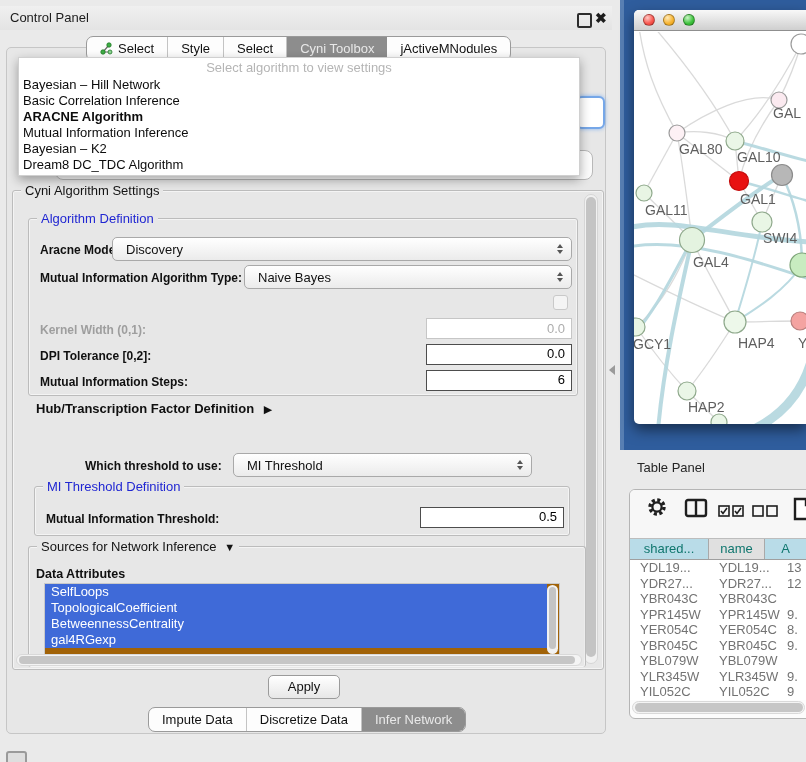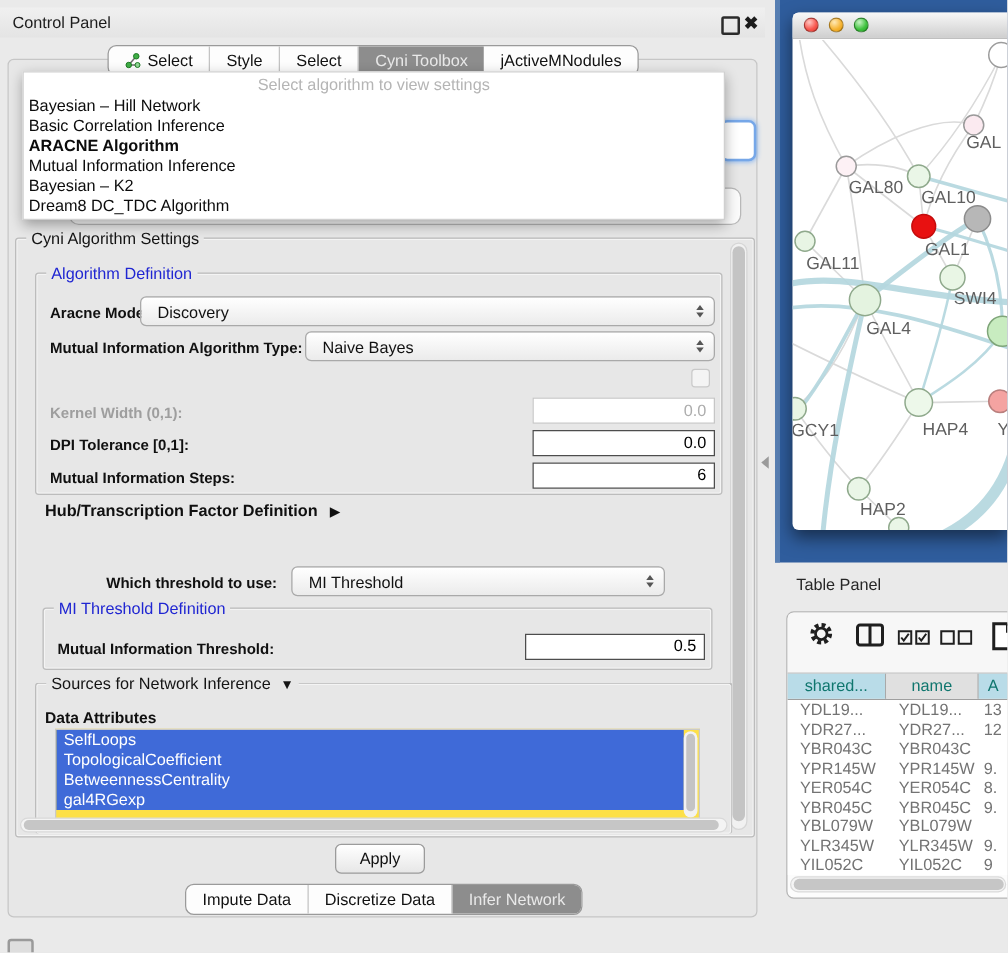--- a/index.html
+++ b/index.html
@@ -46,21 +46,21 @@
   .field.dis{border:1px solid #c6c6c6;color:#adadad;}
   .field.en{border:1.5px solid #4d4d4d;color:#000;}
 
   .checkbox{position:absolute;width:13px;height:13px;border:1px solid #c9c9c9;border-radius:3px;background:#f4f4f4;}
 
   .vscroll{position:absolute;background:#f1f1f1;border:1px solid #d6d6d6;border-radius:7px;box-sizing:border-box;}
   .vscroll .thumb{position:absolute;left:1px;right:1px;background:#c4c4c4;border-radius:5px;}
   .hscroll{position:absolute;background:#f4f4f4;border:1px solid #d9d9d9;border-radius:7px;box-sizing:border-box;}
   .hscroll .thumb{position:absolute;top:1px;bottom:1px;background:#c6c6c6;border-radius:5px;}
 
-  .listbox{position:absolute;background:#fde047;border:1px solid #c9c9c9;overflow:hidden;}
+  .listbox{position:absolute;background:#a16207;border:1px solid #c9c9c9;overflow:hidden;}
   .attr-item{height:16px;line-height:16px;padding-left:6px;font-size:13px;background:#3f6ad8;color:#fff;white-space:nowrap;}
 
   .apply-btn{left:268px;top:675px;width:70px;height:22px;border:1px solid #9b9b9b;border-radius:5px;background:linear-gradient(#ffffff,#e7e7e7);font-size:13px;color:#111;text-align:center;line-height:21px;}
 
   .section-label{position:absolute;font-size:13px;font-weight:bold;color:#101010;white-space:nowrap;}
   .tri{font-size:11px;font-weight:normal;}
 
   
   .desktop{left:620px;top:0;width:186px;height:450px;background:#2f5d9d;}
   .desktop-strip{left:620px;top:0;width:4px;height:450px;background:#587fb3;}
@@ -173,21 +173,21 @@
         <i class="up"></i>
         <i class="dn"></i>
       </span>
   </div>
 
   <div class="checkbox" style="left:553px;top:295px;"></div>
 
   <div class="lbl dis" style="left:40px;top:323px;">Kernel Width (0,1):</div>
   <div class="field dis" style="left:426px;top:318px;width:146px;height:21px;line-height:19px;">0.0</div>
 
-  <div class="lbl" style="left:40px;top:349px;">DPI Tolerance [0,1]:</div>
+  <div class="lbl" style="left:40px;top:349px;">DPI Tolerance [0,2]:</div>
   <div class="field en" style="left:426px;top:344px;width:146px;height:21px;line-height:18px;">0.0</div>
 
   <div class="lbl" style="left:40px;top:375px;">Mutual Information Steps:</div>
   <div class="field en" style="left:426px;top:370px;width:146px;height:21px;line-height:18px;">6</div>
 
   <div class="section-label" style="left:36px;top:401px;">
     <span>Hub/Transcription Factor Definition</span>
     <span class="tri" style="margin-left:6px;">▶</span>
   </div>
 
@@ -359,21 +359,21 @@
       </span>
       <span style="position:absolute;left:162px;top:6px;">
         <svg width="24" height="26" viewBox="0 0 24 26">
           <path d="M3,3 L14,3 L20,9 L20,23 L3,23 Z" fill="#fff" stroke="#1f1f1f" stroke-width="2.4"></path>
           <path d="M14,3 L14,9 L20,9" fill="none" stroke="#1f1f1f" stroke-width="2.4"></path>
         </svg>
       </span>
     </div>
     <div class="tp-header">
         <div class="tp-col blue" style="width: 79px;">shared...</div>
-        <div class="tp-col gray" style="width: 74px;">name</div>
+        <div class="tp-col gray" style="width: 56px;">name</div>
         <div class="tp-col blue" style="width: auto; flex: 1 1 0%;">A</div>
       </div>
     <div class="tp-rows">
         <div class="tp-row">
           <div class="tp-cell" style="width: 79px; padding-left: 10px;">YDL19...</div>
           <div class="tp-cell" style="width: 74px; padding-left: 10px;">YDL19...</div>
           <div class="tp-cell" style="width: auto; flex: 1 1 0%; padding-left: 4px;">13</div>
         </div>
         <div class="tp-row">
           <div class="tp-cell" style="width: 79px; padding-left: 10px;">YDR27...</div>

